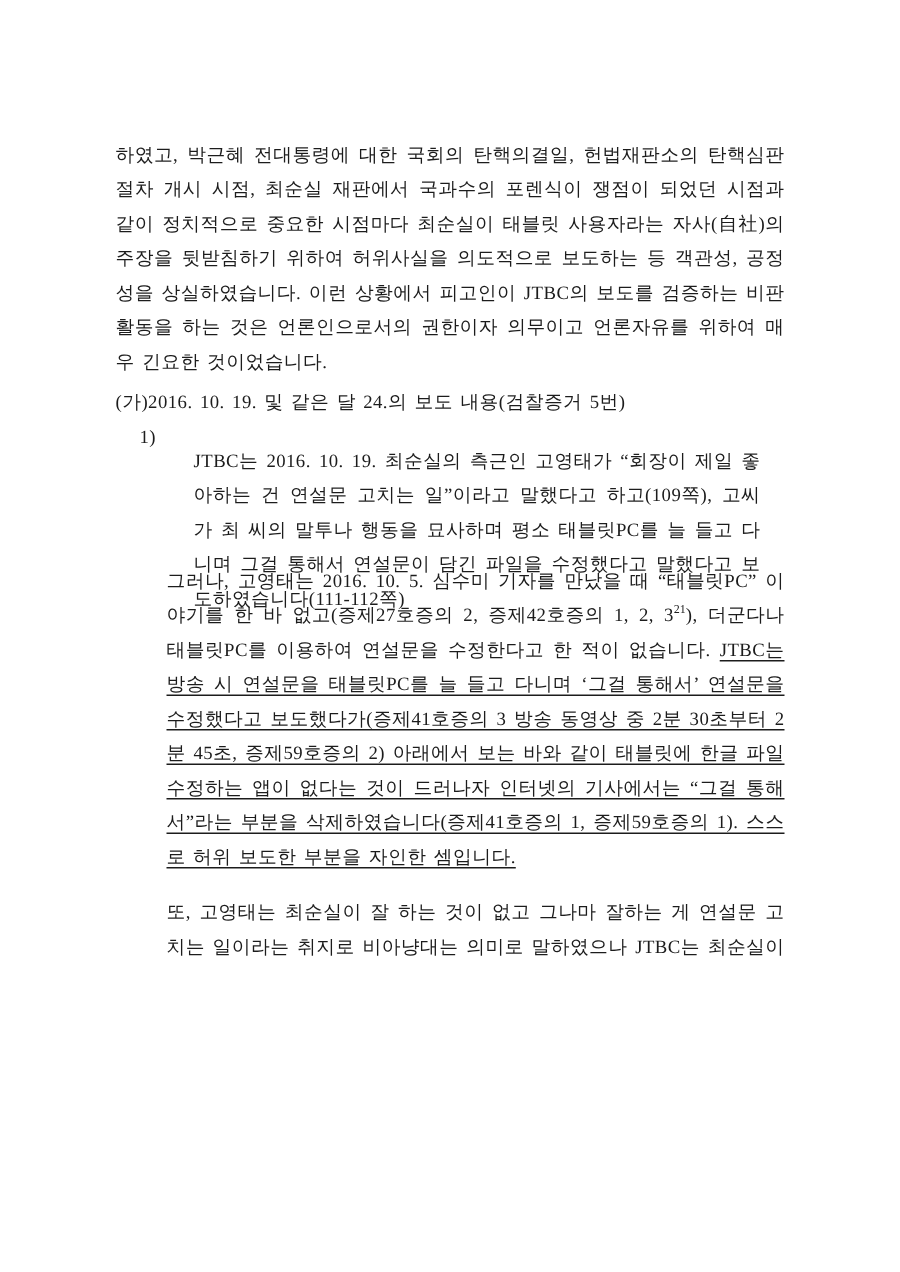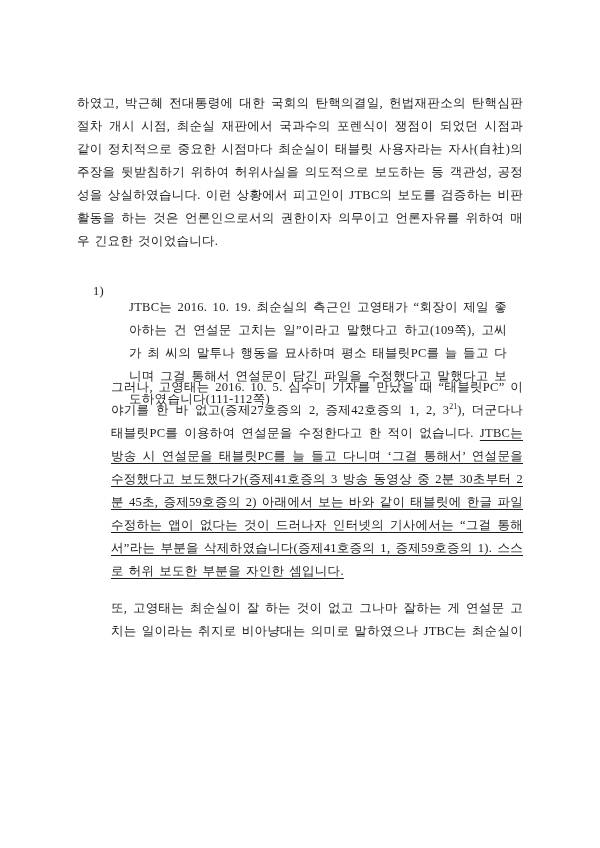--- a/index.html
+++ b/index.html
@@ -60,20 +60,21 @@
     color: #2b2b2b;
   }
 </style>
 </head>
 <body>
 
 <div class="page">
 
   <p class="para para-cont">하였고, 박근혜 전대통령에 대한 국회의 탄핵의결일, 헌법재판소의 탄핵심판 절차 개시 시점, 최순실 재판에서 국과수의 포렌식이 쟁점이 되었던 시점과 같이 정치적으로 중요한 시점마다 최순실이 태블릿 사용자라는 자사(自社)의 주장을 뒷받침하기 위하여 허위사실을 의도적으로 보도하는 등 객관성, 공정성을 상실하였습니다. 이런 상황에서 피고인이 JTBC의 보도를 검증하는 비판 활동을 하는 것은 언론인으로서의 권한이자 의무이고 언론자유를 위하여 매우 긴요한 것이었습니다.</p>
 
+  <p class="para heading-ga">(가)2016. 10. 19. 및 같은 달 24.의 보도 내용(검찰증거 5번)</p>
 
   <div class="list-item">
     <span class="list-marker">1)</span>
     <p class="item-text">JTBC는 2016. 10. 19. 최순실의 측근인 고영태가 “회장이 제일 좋아하는 건 연설문 고치는 일”이라고 말했다고 하고(109쪽), 고씨가 최 씨의 말투나 행동을 묘사하며 평소 태블릿PC를 늘 들고 다니며 그걸 통해서 연설문이 담긴 파일을 수정했다고 말했다고 보도하였습니다(111-112쪽)</p>
   </div>
 
   <p class="para para-however"><span>그러나, 고영태는 2016. 10. 5. 심수미 기자를 만났을 때 “태블릿PC” 이야기를 한 바 없고(증제27호증의 2, 증제42호증의 1, 2, 3</span><sup>21</sup><span>), 더군다나 태블릿PC를 이용하여 연설문을 수정한다고 한 적이 없습니다. </span><span class="u">JTBC는 방송 시 연설문을 태블릿PC를 늘 들고 다니며 ‘그걸 통해서’ 연설문을 수정했다고 보도했다가(증제41호증의 3 방송 동영상 중 2분 30초부터 2분 45초, 증제59호증의 2) 아래에서 보는 바와 같이 태블릿에 한글 파일 수정하는 앱이 없다는 것이 드러나자 인터넷의 기사에서는 “그걸 통해서”라는 부분을 삭제하였습니다(증제41호증의 1, 증제59호증의 1). 스스로 허위 보도한 부분을 자인한 셈입니다.</span></p>
 
   <p class="para para-also">또, 고영태는 최순실이 잘 하는 것이 없고 그나마 잘하는 게 연설문 고치는 일이라는 취지로 비아냥대는 의미로 말하였으나 JTBC는 최순실이 제일 좋아하는 것이 연설문 고치는 일이라고 발언의 의미를 왜곡하였습니다(증제43호증의 1, 2, 3). JTBC도 고영태가 “최순실씨가 유일하게 잘 하는게 박근혜 대통령 연설문을 고치는 것”이라고 말했다고 보도하였는데(검찰증거 5번, 111쪽), 최순실</p>
 

